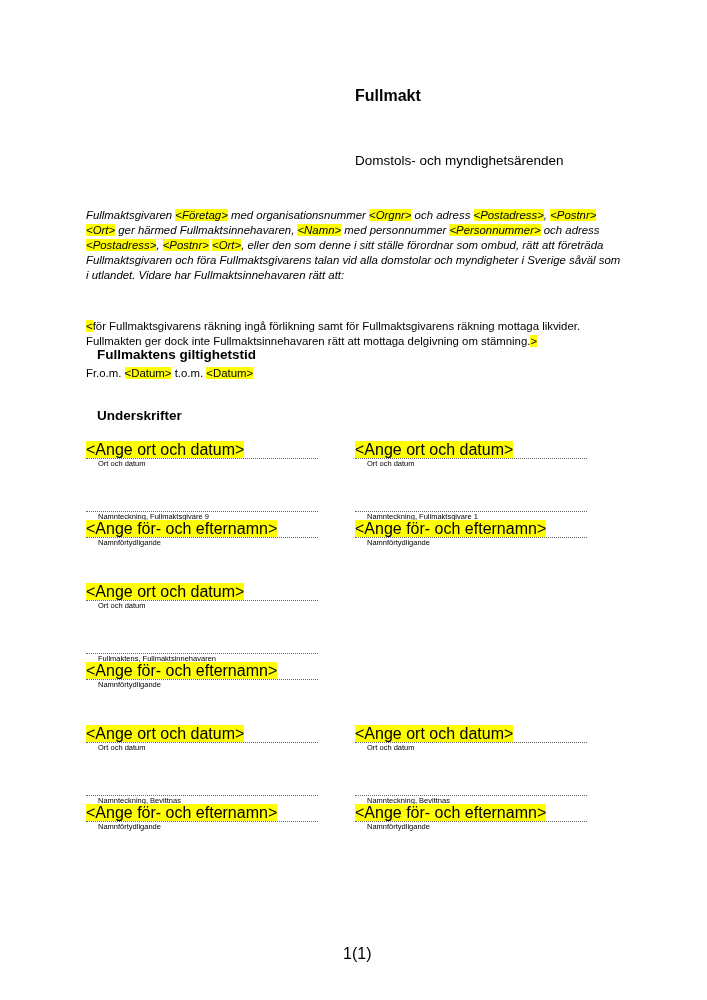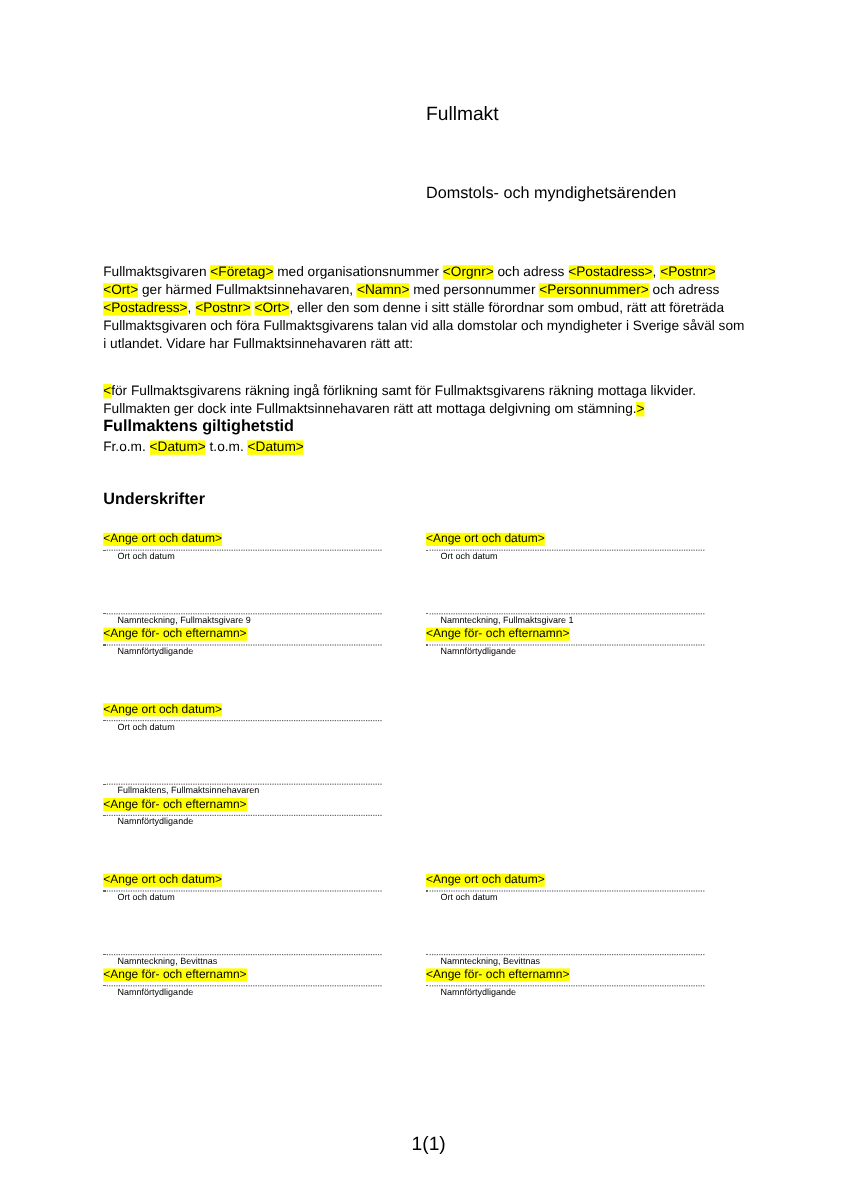--- a/index.html
+++ b/index.html
@@ -1,29 +1,29 @@
 <!DOCTYPE html>
 <html><head>
   <meta charset="utf-8">
   <style>
     html, body { margin: 0; padding: 0; background: #ffffff; }
     body { width: 707px; height: 1000px; position: relative; overflow: hidden;
            font-family: "Liberation Sans", sans-serif; color: #000; }
     .hl { background: #ffff00; }
-    .title { position: absolute; left: 355px; top: 87px; font-size: 16px; font-weight: normal; line-height: 18px; }
+    .title { position: absolute; left: 355px; top: 87px; font-size: 16px; font-weight: bold; line-height: 18px; }
     .subtitle { position: absolute; left: 355px; top: 106px; font-size: 13.5px; line-height: 16px; margin-top: 47px; }
     .body-para { position: absolute; left: 86px; width: 540px; font-size: 11.4px; line-height: 15px; }
-    .p1 { top: 220px; }
+    .p1 { top: 208px; font-style: italic; }
     .p2 { top: 291px; margin-top: 28px; }
-    .h2 { position: absolute; left: 86px; font-size: 13.5px; font-weight: bold; line-height: 16px; }
+    .h2 { position: absolute; left: 97px; font-size: 13.5px; font-weight: bold; line-height: 16px; }
     .h-valid { top: 347px; }
     .validity { position: absolute; left: 86px; top: 366px; font-size: 11.4px; line-height: 15px; }
     .h-sign { top: 408px; }
     .sig { position: absolute; width: 232px; }
-    .sig .field { font-size: 10px; line-height: 14px; height: 14px; white-space: nowrap; }
+    .sig .field { font-size: 16px; line-height: 14px; height: 14px; white-space: nowrap; }
     .sig .line { border-bottom: 1px dotted #666; height: 0; margin-top: 1px; }
     .sig .cap { font-size: 7.5px; line-height: 10px; color: #000; margin-left: 12px; }
     .sig .gap { height: 41px; }
     .page-num { position: absolute; left: 343px; top: 945px; font-size: 16px; }
   </style>
 </head>
 <body>
 
 <div>
 

